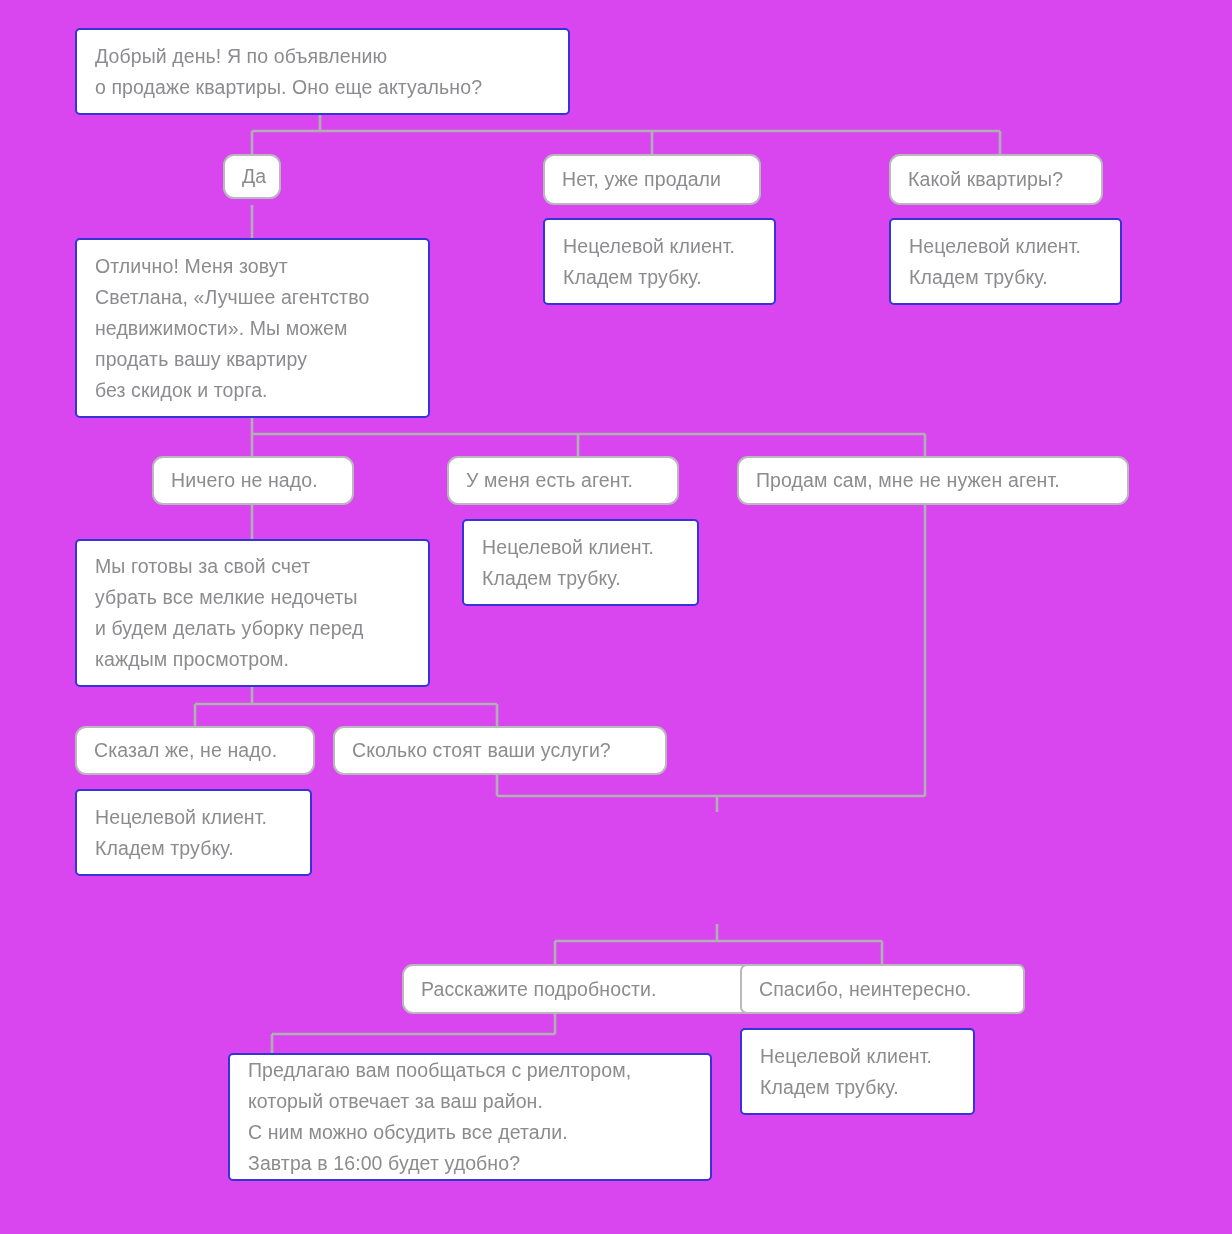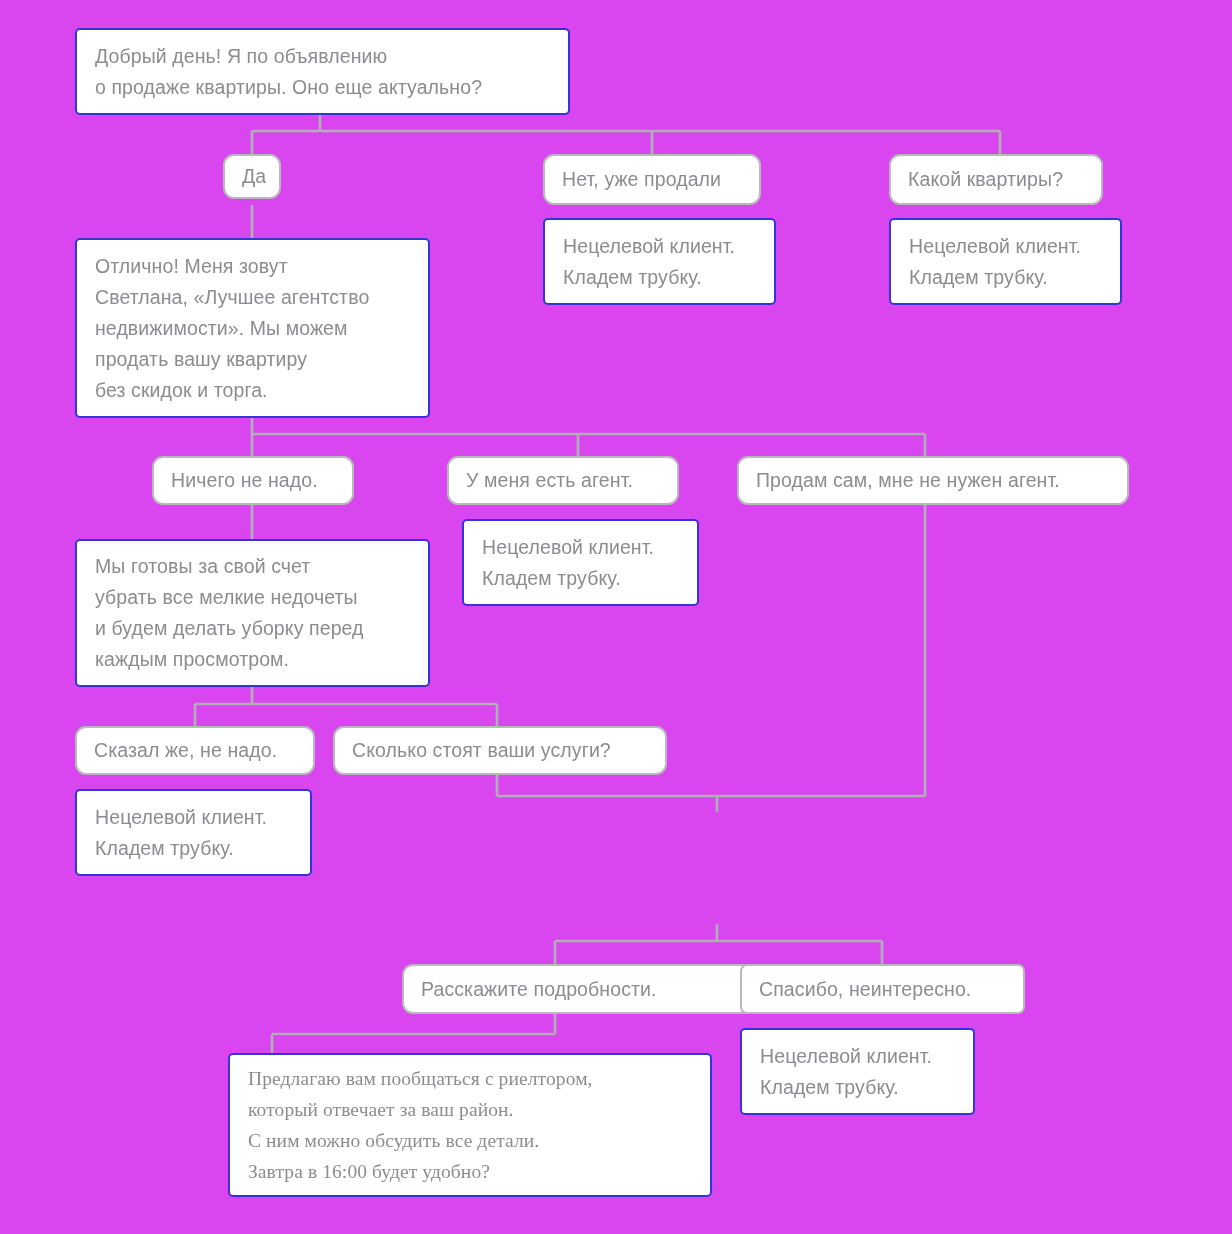--- a/index.html
+++ b/index.html
@@ -176,20 +176,20 @@
 
   <div class="node reply" style="left:740px; top:964px; width:285px; height:50px;border-radius:7px;">
     <span class="txt">Спасибо, неинтересно.</span>
   </div>
 
   <div class="node bot" style="left:740px; top:1028px; width:235px; height:87px;">
     <span class="txt">Нецелевой клиент.
 Кладем трубку.</span>
   </div>
 
-  <div class="node bot" style="left:228px; top:1053px; width:484px; height:144px;font-family:Liberation Serif, serif;">
+  <div class="node bot" style="left:228px; top:1053px; width:484px; height:128px;">
     <span class="txt">Предлагаю вам пообщаться с риелтором,
 который отвечает за ваш район.
 С ним можно обсудить все детали.
 Завтра в 16:00 будет удобно?</span>
   </div>
 
 </div>
 
 </body></html>

